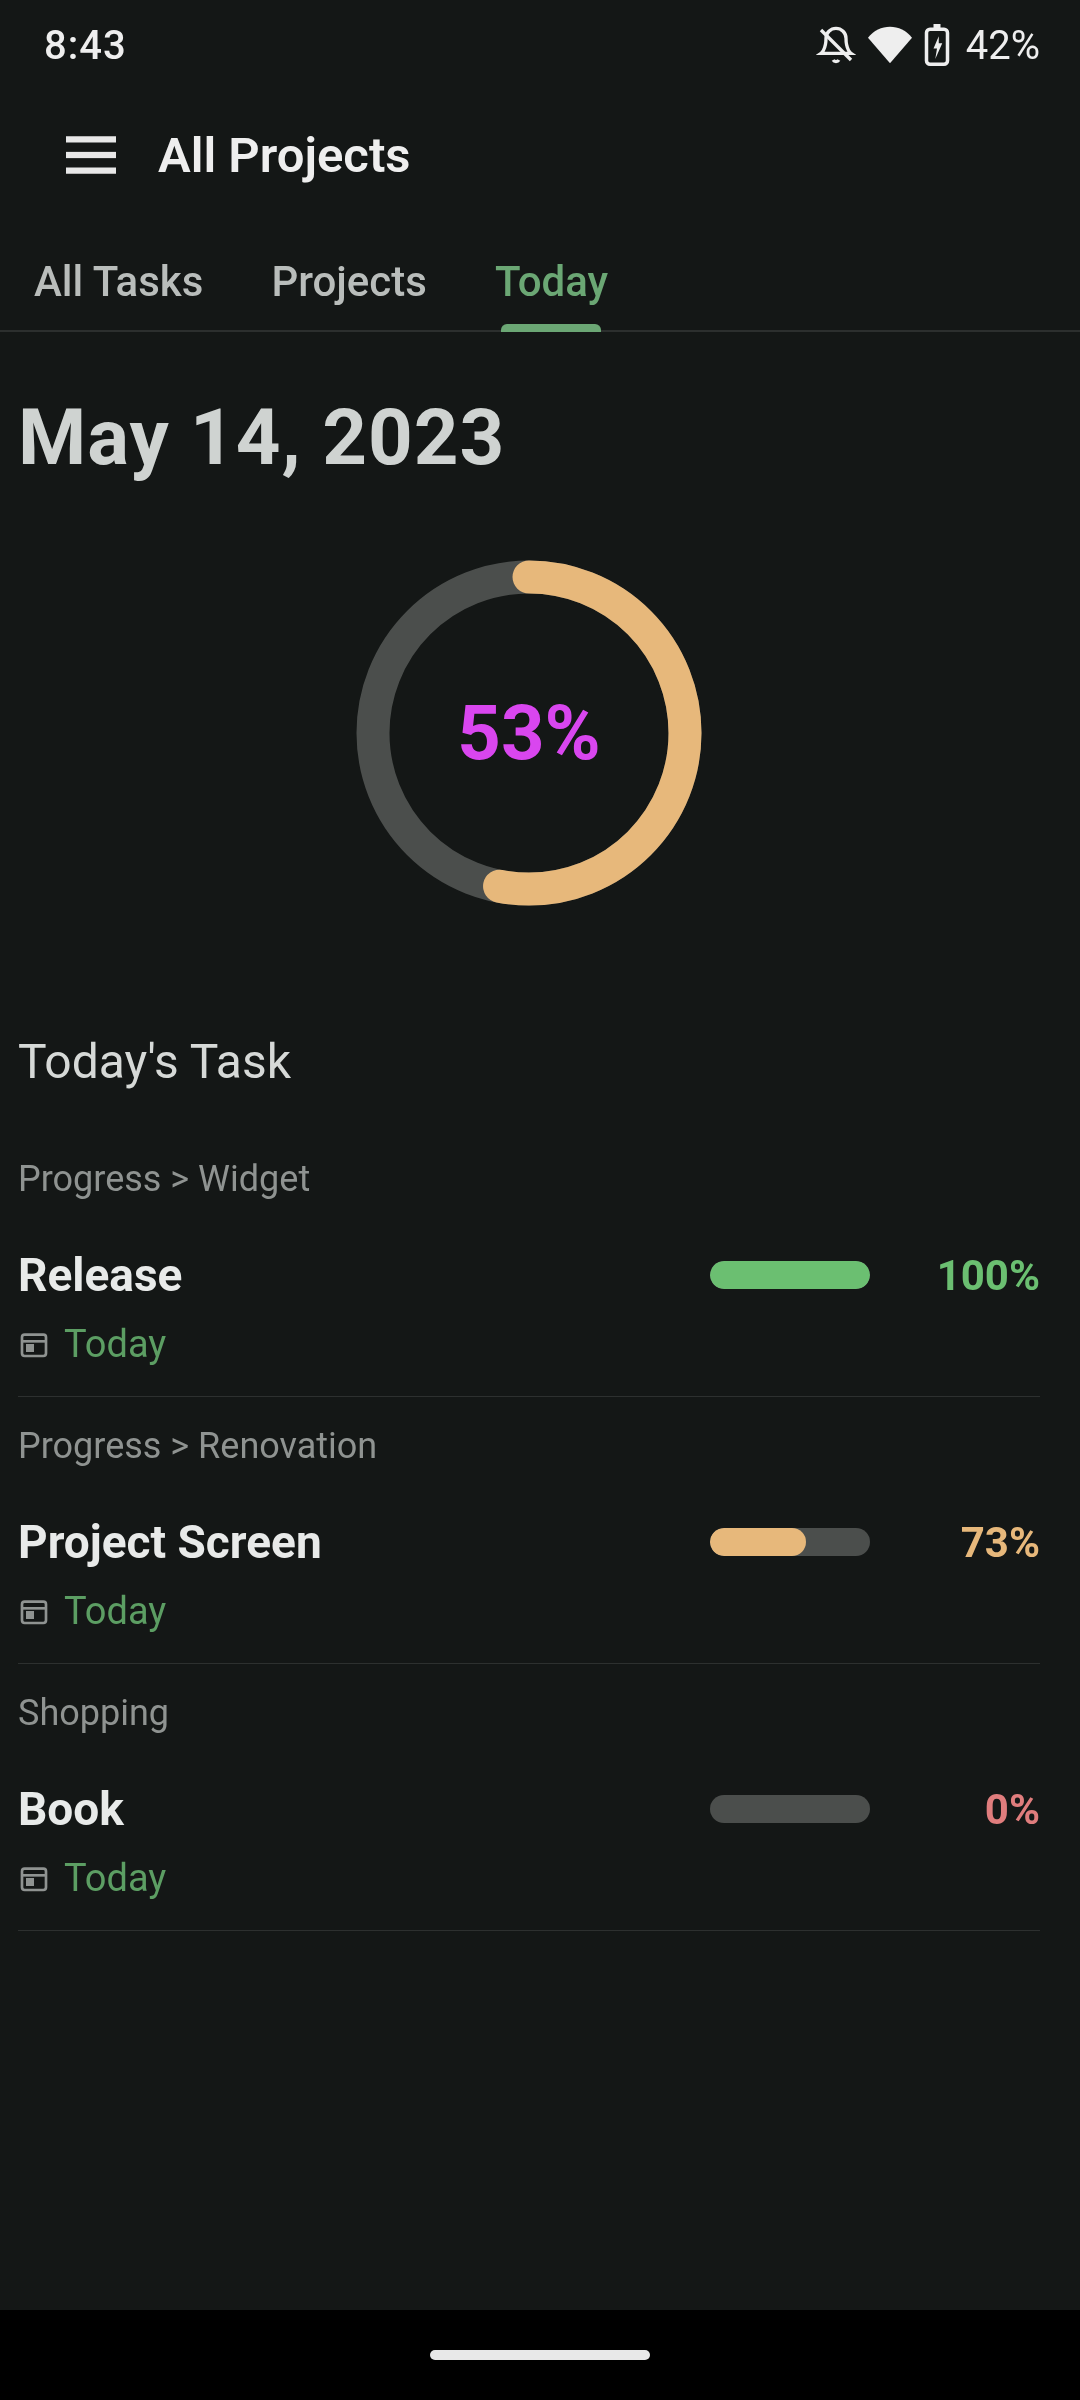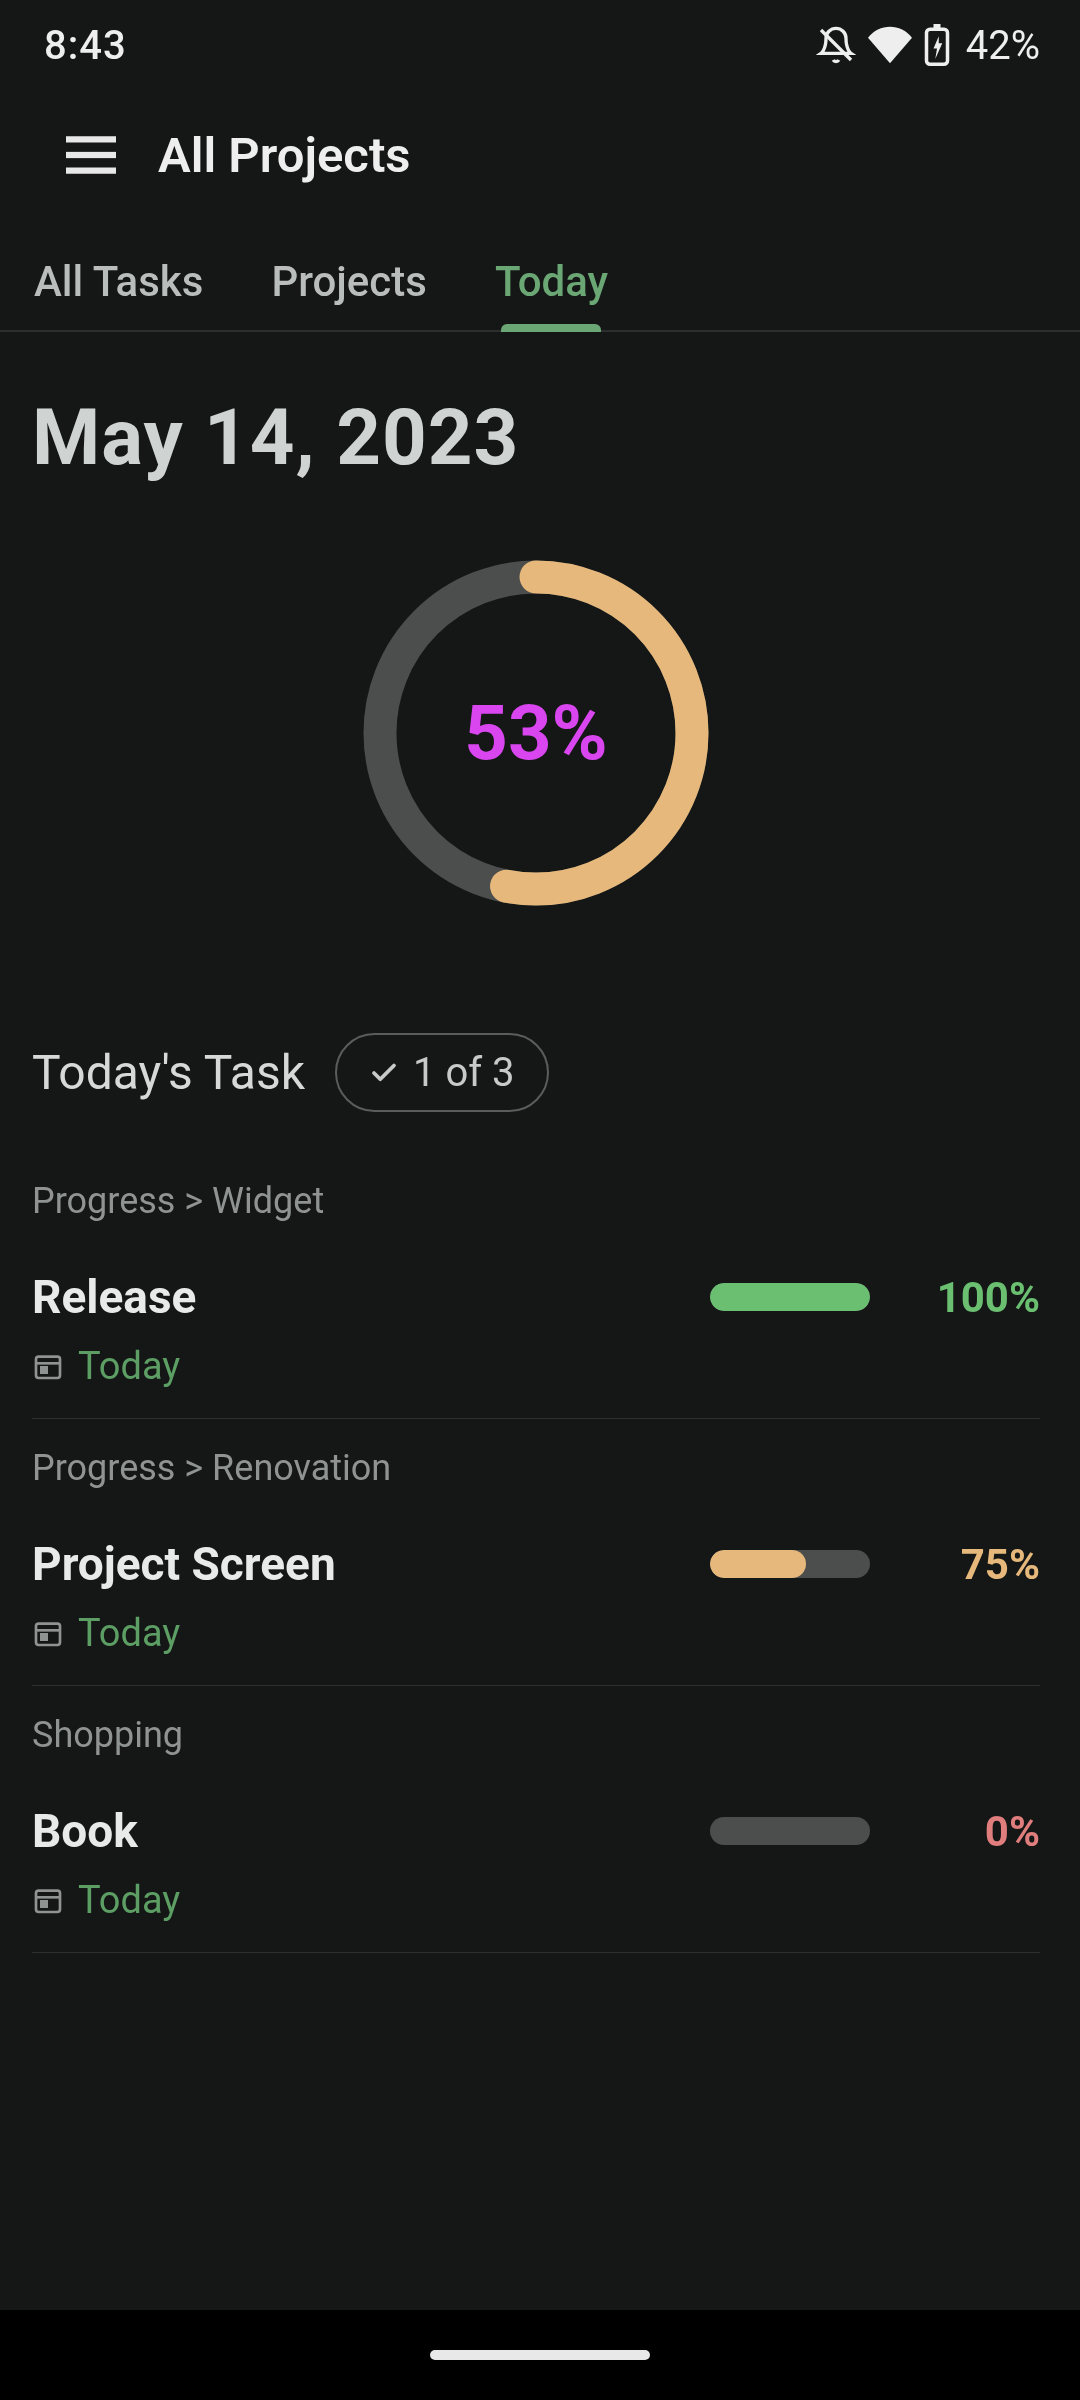--- a/index.html
+++ b/index.html
@@ -19,21 +19,21 @@
   .hamburger { width: 54px; height: 54px; display: flex; align-items: center; justify-content: center; }
   .app-title { font-size: 49px; font-weight: 600; color: #eeeeee; }
 
   
   .tabs { display: flex; align-items: flex-end; height: 112px; border-bottom: 2px solid #2c2f2e; padding: 0 30px; gap: 60px; }
   .tab { font-size: 42px; font-weight: 500; color: #b9bdbb; padding: 0 4px 24px 4px; position: relative; }
   .tab.active { color: #6BA774; }
   .tab.active::after { content: ""; position: absolute; left: 50%; transform: translateX(-50%); bottom: -2px; width: 100px; height: 8px; background: #6BA774; border-radius: 6px 6px 0 0; }
 
   
-  .content { flex: 1; padding: 40px 40px 0 32px; overflow: hidden; }
+  .content { flex: 1; padding: 40px 40px 0 18px; overflow: hidden; }
   .date-heading { font-size: 78px; font-weight: 700; color: #cfd3d1; letter-spacing: 1px; margin-top: 20px; }
 
   .ring-wrap { display: flex; justify-content: center; margin: 70px 0 120px 0; }
   .ring { position: relative; width: 360px; height: 360px; }
   .ring svg { transform: rotate(-90deg); }
   .ring-label { position: absolute; inset: 0; display: flex; align-items: center; justify-content: center; font-size: 76px; font-weight: 700; color: #d946ef; }
 
   .section-row { display: flex; align-items: center; gap: 30px; margin-bottom: 40px; }
   .section-title { font-size: 48px; font-weight: 400; color: #d6d9d7; }
   .chip { display: inline-flex; align-items: center; gap: 14px; border: 2px solid #5a5d5b; border-radius: 40px; padding: 14px 32px; font-size: 40px; color: #c7cac8; }
@@ -112,26 +112,20 @@
           <svg width="360" height="360" viewBox="0 0 120 120">
             <circle cx="60" cy="60" r="52" stroke="#4b4e4c" stroke-width="11" fill="none"></circle>
             <circle id="ring-arc" cx="60" cy="60" r="52" stroke="#E7B87B" stroke-width="11" fill="none" stroke-linecap="round" stroke-dasharray="326.73" stroke-dashoffset="153.56"></circle>
           </svg>
           <div class="ring-label">53%</div>
         </div>
       </div>
 
       <div class="section-row">
         <div class="section-title">Today's Task</div>
-        <div class="chip">
-          <svg width="30" height="30" viewBox="0 0 24 24" fill="none" stroke="#c7cac8" stroke-width="3" stroke-linecap="round" stroke-linejoin="round">
-              <polyline points="4 12 9 17 20 6"></polyline>
-            </svg>
-          <span>1 of 3</span>
-        </div>
       </div>
 
       <div class="task-list" id="task-list">
           <div class="task-item">
             <div class="task-breadcrumb">Progress &gt; Widget</div>
             <div class="task-main">
               <div class="task-title">Release</div>
               <div class="task-bar">
                 <div class="task-bar-fill" style="width:100%;background:#6BBF71;"></div>
               </div>
@@ -146,21 +140,21 @@
               <span class="task-date-text">Today</span>
             </div>
           </div>
           <div class="task-item">
             <div class="task-breadcrumb">Progress &gt; Renovation</div>
             <div class="task-main">
               <div class="task-title">Project Screen</div>
               <div class="task-bar">
                 <div class="task-bar-fill" style="width:60%;background:#E7B87B;"></div>
               </div>
-              <div class="task-pct" style="color:#E7B87B;">75%</div>
+              <div class="task-pct" style="color:#E7B87B;">73%</div>
             </div>
             <div class="task-date-row">
               <svg width="32" height="32" viewBox="0 0 24 24" fill="none" stroke="#8f9391" stroke-width="2">
                 <rect x="3" y="5" width="18" height="16" rx="2"></rect>
                 <line x1="3" y1="10" x2="21" y2="10"></line>
                 <rect x="7" y="13" width="4" height="4" fill="#8f9391"></rect>
               </svg>
               <span class="task-date-text">Today</span>
             </div>
           </div>

